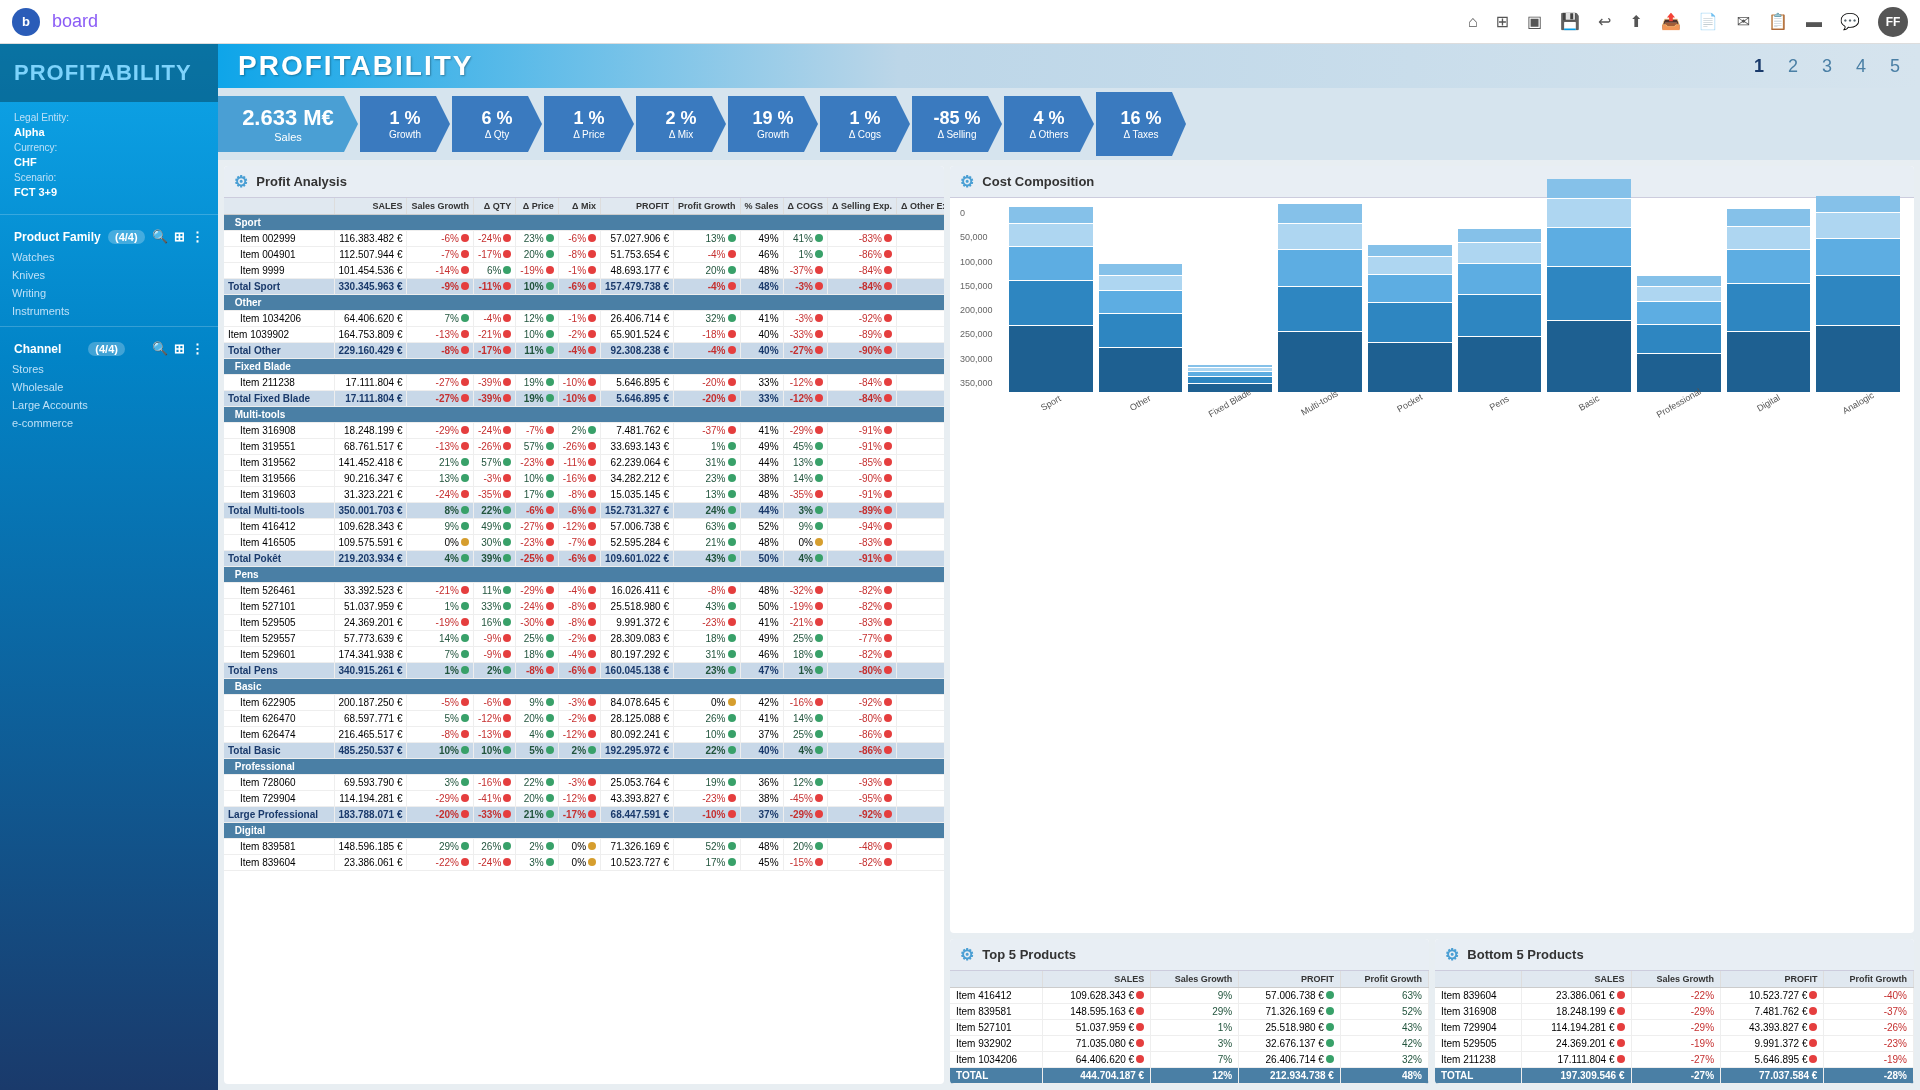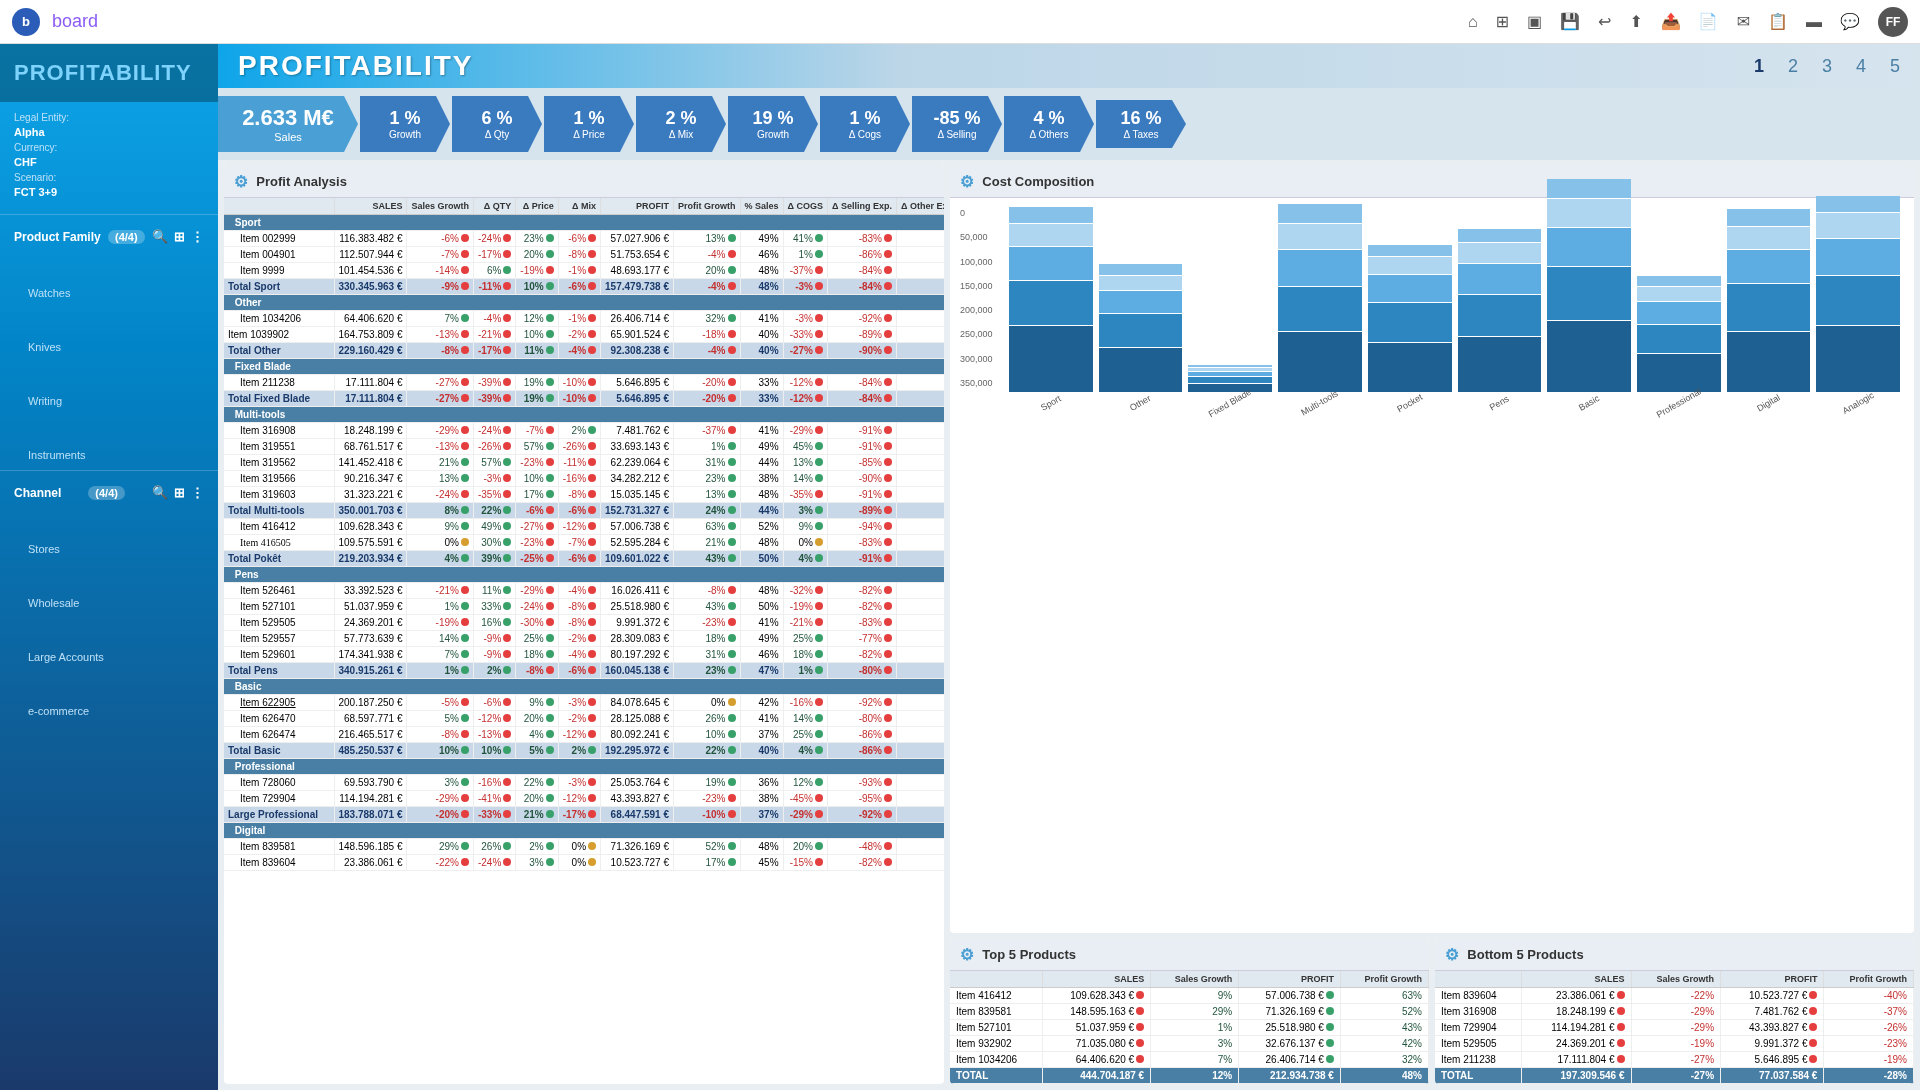--- a/index.html
+++ b/index.html
@@ -39,21 +39,21 @@
     .sidebar-section { padding: 10px 14px 6px; }
     .sidebar-label { font-size: 10px; color: #bde0f7; margin-bottom: 3px; }
     .sidebar-value { font-size: 11px; color: white; font-weight: 600; margin-bottom: 4px; }
     .sidebar-divider { border-top: 1px solid rgba(255,255,255,0.2); margin: 6px 0; }
     .sidebar-filter-header {
       display: flex; align-items: center; justify-content: space-between;
       padding: 8px 14px 4px; font-size: 12px; font-weight: bold; color: white;
     }
     .filter-badge { background: rgba(255,255,255,0.25); border-radius: 10px; padding: 1px 7px; font-size: 11px; }
     .filter-icons { display: flex; gap: 6px; font-size: 13px; }
-    .sidebar-filter-item { padding: 3px 14px 3px 28px; font-size: 11px; color: #bde0f7; cursor: pointer; margin-top: 36px; }
+    .sidebar-filter-item { padding: 3px 14px 3px 12px; font-size: 11px; color: #bde0f7; cursor: pointer; }
 
     
     .content { flex: 1; display: flex; flex-direction: column; overflow: hidden; }
 
     
     .header-banner {
       background: linear-gradient(90deg, #0ea5e9 0%, #bcd6e8 40%, #d6e4ee 100%);
       display: flex; align-items: center; padding: 0 20px; height: 44px;
       position: relative;
     }
@@ -253,21 +253,21 @@
         <div style="display:flex;flex-direction:column;align-items:center;justify-content:center;background:#3a7abf;color:white;height:56px;padding:4px 14px;clip-path:polygon(0 0,calc(100% - 14px) 0,100% 50%,calc(100% - 14px) 100%,0 100%);min-width:90px;margin-right:2px;">
           <div style="font-size:18px;font-weight:bold;">-85 %</div>
           <div style="font-size:10px;">Δ Selling</div>
         </div>
 
         <div style="display:flex;flex-direction:column;align-items:center;justify-content:center;background:#3a7abf;color:white;height:56px;padding:4px 14px;clip-path:polygon(0 0,calc(100% - 14px) 0,100% 50%,calc(100% - 14px) 100%,0 100%);min-width:90px;margin-right:2px;">
           <div style="font-size:18px;font-weight:bold;">4 %</div>
           <div style="font-size:10px;">Δ Others</div>
         </div>
 
-        <div style="display:flex;flex-direction:column;align-items:center;justify-content:center;background:#3a7abf;color:white;height:48px;padding:4px 14px;clip-path:polygon(0 0,calc(100% - 14px) 0,100% 50%,calc(100% - 14px) 100%,0 100%);min-width:90px;">
+        <div style="display:flex;flex-direction:column;align-items:center;justify-content:center;background:#3a7abf;color:white;height:64px;padding:4px 14px;clip-path:polygon(0 0,calc(100% - 14px) 0,100% 50%,calc(100% - 14px) 100%,0 100%);min-width:90px;">
           <div style="font-size:18px;font-weight:bold;">16 %</div>
           <div style="font-size:10px;">Δ Taxes</div>
         </div>
       </div>
     </div>
 
     <div class="body-panels">
 
       <div class="profit-panel">
         <div class="panel-header">
@@ -540,21 +540,21 @@
       <td><span class="num-neg">-12%</span><span class="dot dot-red"></span></td>
       <td>57.006.738 €</td>
       <td><span class="num-pos">63%</span><span class="dot dot-green"></span></td>
       <td>52%</td>
       <td><span class="num-pos">9%</span><span class="dot dot-green"></span></td>
       <td><span class="num-neg">-94%</span><span class="dot dot-red"></span></td>
       <td></td>
 
     </tr>
                 <tr>
-      <td style="padding-left:16px;font-family:Liberation Serif, serif;">Item 416505</td>
+      <td style="padding-left:16px;">Item 416505</td>
       <td>109.575.591 €</td>
       <td>0%<span class="dot dot-yellow"></span></td>
       <td><span class="num-pos">30%</span><span class="dot dot-green"></span></td>
       <td><span class="num-neg">-23%</span><span class="dot dot-red"></span></td>
       <td><span class="num-neg">-7%</span><span class="dot dot-red"></span></td>
       <td>52.595.284 €</td>
       <td><span class="num-pos">21%</span><span class="dot dot-green"></span></td>
       <td>48%</td>
       <td>0%<span class="dot dot-yellow"></span></td>
       <td><span class="num-neg">-83%</span><span class="dot dot-red"></span></td>
@@ -666,21 +666,21 @@
       <td>47%</td>
       <td><span class="num-pos">1%</span><span class="dot dot-green"></span></td>
       <td><span class="num-neg">-80%</span><span class="dot dot-red"></span></td>
       <td></td>
 
     </tr>
                 <tr class="row-section">
                   <td colspan="13">&nbsp;Basic</td>
                 </tr>
                 <tr>
-      <td style="padding-left:16px;text-decoration:underline;">Item 622905</td>
+      <td style="padding-left:16px;">Item 622905</td>
       <td>200.187.250 €</td>
       <td><span class="num-neg">-5%</span><span class="dot dot-red"></span></td>
       <td><span class="num-neg">-6%</span><span class="dot dot-red"></span></td>
       <td><span class="num-pos">9%</span><span class="dot dot-green"></span></td>
       <td><span class="num-neg">-3%</span><span class="dot dot-red"></span></td>
       <td>84.078.645 €</td>
       <td>0%<span class="dot dot-yellow"></span></td>
       <td>42%</td>
       <td><span class="num-neg">-16%</span><span class="dot dot-red"></span></td>
       <td><span class="num-neg">-92%</span><span class="dot dot-red"></span></td>

